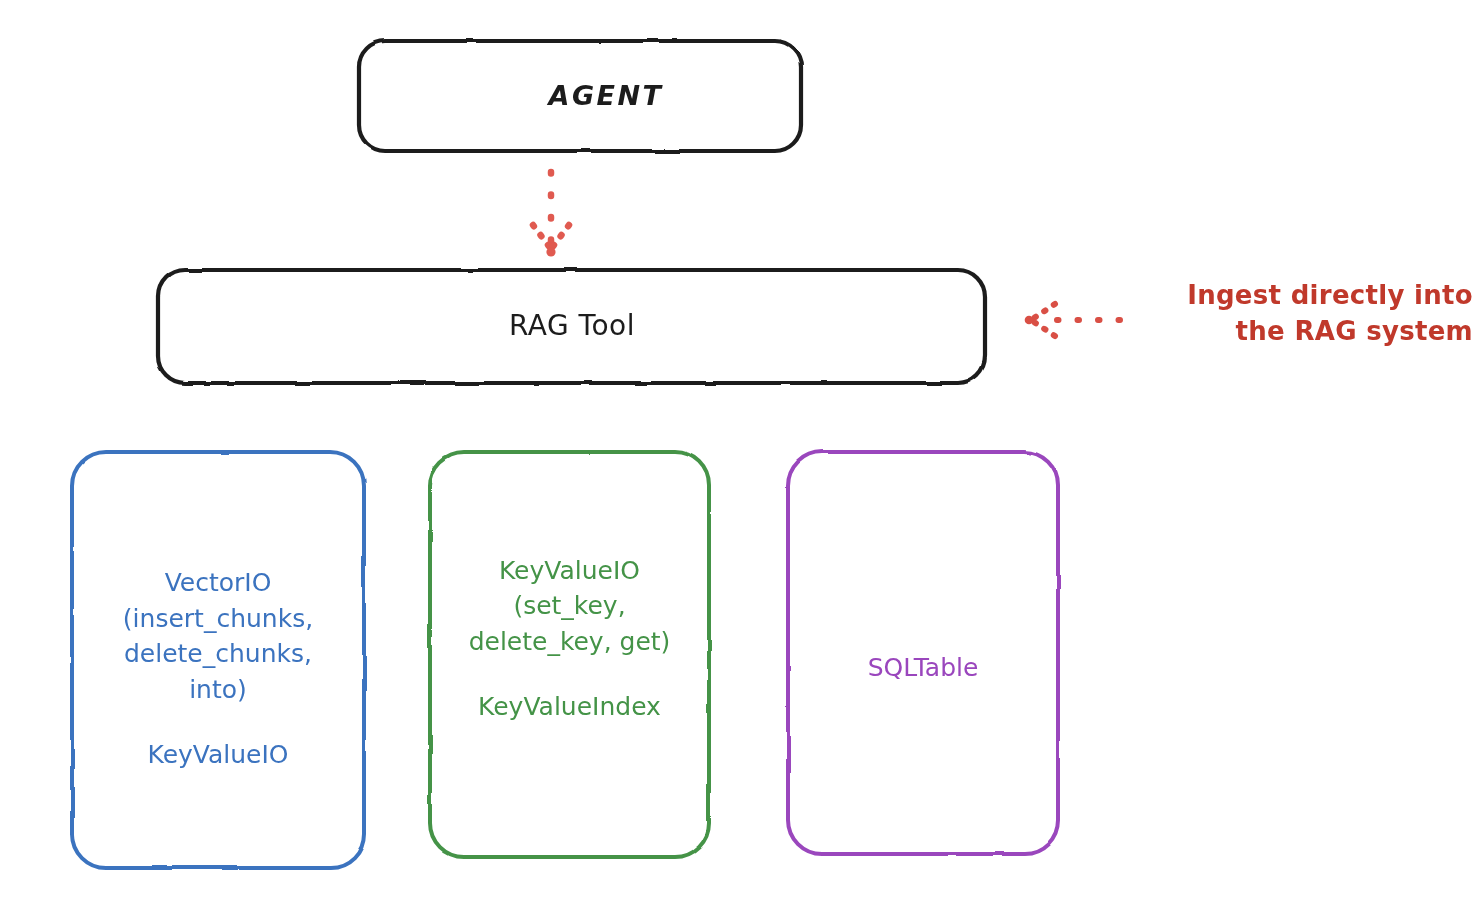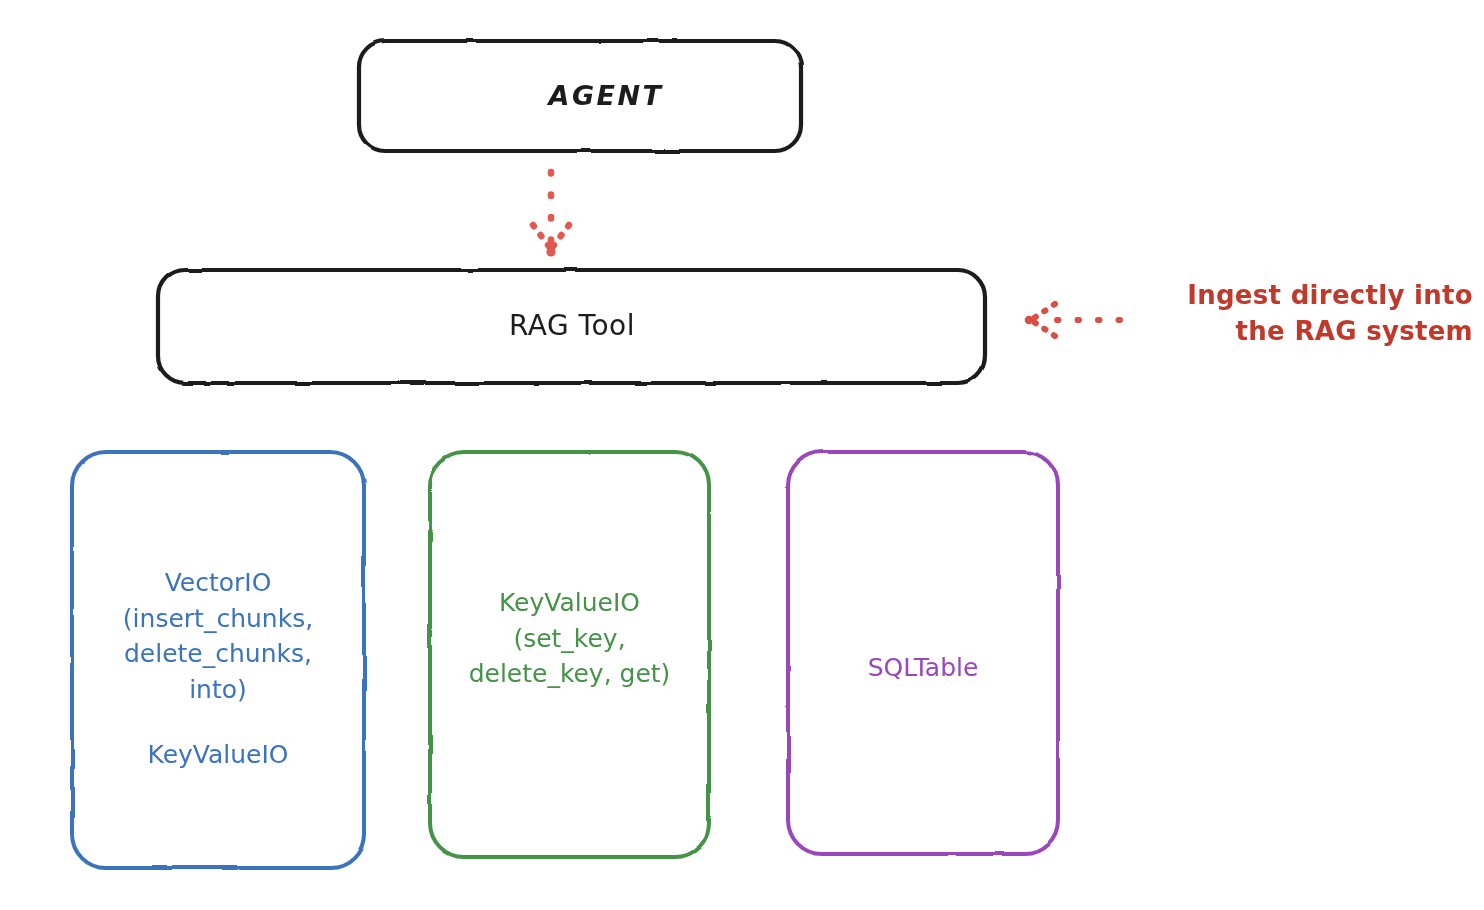--- a/index.html
+++ b/index.html
@@ -188,20 +188,21 @@
 (insert_chunks,
 delete_chunks,
 into)</div>
   <div class="index-label">KeyValueIO</div>
 </div>
 
 <div class="node store" id="node-keyvalue">
   <div class="api-label">KeyValueIO
 (set_key,
 delete_key, get)</div>
+  <div class="index-label">KeyValueIndex</div>
 </div>
 
 <div class="node store" id="node-relational">
   <div class="index-label">SQLTable</div>
 </div>
 
 <div id="annotation-ingest">
   <div class="annotation-text">Ingest directly into
 the RAG system</div>
 </div>

